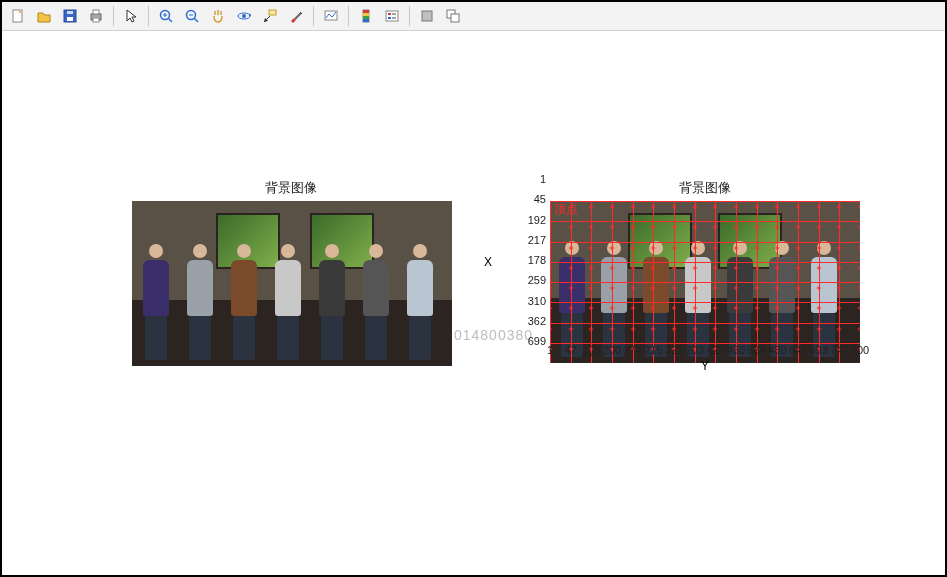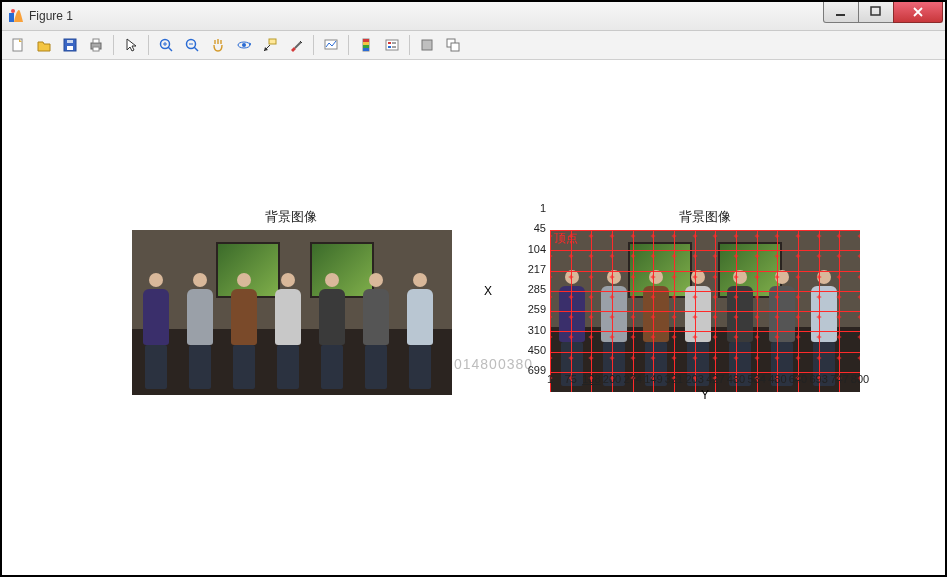--- a/index.html
+++ b/index.html
@@ -46,47 +46,20 @@
 .xtick{position:absolute;font-size:11px;color:#222;top:1px;transform:translateX(-50%);white-space:nowrap}
 .xlabel{position:absolute;left:48px;top:180px;width:310px;text-align:center;font-size:12px}
 .ylabel{position:absolute;left:-18px;top:76px;font-size:12px}
 .watermark{position:absolute;left:300px;top:296px;color:#bdbdbd;font-size:14px;letter-spacing:1px;pointer-events:none}
 </style>
 </head>
 <body>
 
 <div class="outer">
 
-  <div class="titlebar">
-    <span class="ticon">
-      <svg width="16" height="16" viewBox="0 0 16 16">
-          <rect x="1" y="5" width="5" height="9" fill="#2a6bd4"></rect>
-          <path d="M6 14 C8 4 10 2 11 2 C12 2 14 10 15 14" fill="#f9a13a"></path>
-          <circle cx="5" cy="3" r="2" fill="#f04e4e"></circle>
-        </svg>
-    </span>
-    <span class="title">Figure 1</span>
-    <div class="winbtns">
-      <div class="winbtn min">
-          <svg width="12" height="12">
-            <rect x="1" y="8" width="9" height="2" fill="#333"></rect>
-          </svg>
-        </div>
-      <div class="winbtn">
-          <svg width="12" height="12">
-            <rect x="1" y="1" width="9" height="8" fill="none" stroke="#333" stroke-width="1.5"></rect>
-          </svg>
-        </div>
-      <div class="winbtn close">
-          <svg width="14" height="12">
-            <path d="M3 2 L11 10 M11 2 L3 10" stroke="#fff" stroke-width="1.8"></path>
-          </svg>
-        </div>
-    </div>
-  </div>
 
 
   <div class="toolbar">
     <div class="tbtn">
         <svg width="16" height="16">
           <rect x="3" y="2" width="9" height="12" fill="#fff" stroke="#888"></rect>
           <path d="M9 2 L12 5 L9 5 Z" fill="#dcb24a"></path>
         </svg>
       </div>
     <div class="tbtn">
@@ -244,26 +217,26 @@
         </div>
       </div>
     </div>
 
     <div class="fig figR">
       <div class="figtitle" style="margin-left:48px;width:310px">背景图像</div>
 
       <div class="yticks">
         <span class="ytick" style="top:0%">1</span>
         <span class="ytick" style="top:12.5%">45</span>
-        <span class="ytick" style="top:25%">104</span>
+        <span class="ytick" style="top:25%">192</span>
         <span class="ytick" style="top:37.5%">217</span>
-        <span class="ytick" style="top:50%">285</span>
+        <span class="ytick" style="top:50%">178</span>
         <span class="ytick" style="top:62.5%">259</span>
         <span class="ytick" style="top:75%">310</span>
-        <span class="ytick" style="top:87.5%">450</span>
+        <span class="ytick" style="top:87.5%">362</span>
         <span class="ytick" style="top:100%">699</span>
       </div>
 
       <span class="ylabel">X</span>
 
       <div class="imgboxR">
         <div class="wall"></div>
         <div class="paint p1" style="left:78px"></div>
           <div class="paint p2" style="left:168px"></div>
         <div class="people">
@@ -726,25 +699,25 @@
             <div style="position: absolute; width: 5px; height: 5px; left: 73.3333%; top: 100%; transform: translate(-50%, -50%);"></div>
             <div style="position: absolute; width: 5px; height: 5px; left: 80%; top: 100%; transform: translate(-50%, -50%);"></div>
             <div style="position: absolute; width: 5px; height: 5px; left: 86.6667%; top: 100%; transform: translate(-50%, -50%);"></div>
             <div style="position: absolute; width: 5px; height: 5px; left: 93.3333%; top: 100%; transform: translate(-50%, -50%);"></div>
             <div style="position: absolute; width: 5px; height: 5px; left: 100%; top: 100%; transform: translate(-50%, -50%);"></div>
           </div>
       </div>
 
       <div class="xticks" id="xticks">
           <span class="xtick" style="left: 0%;">1</span>
-          <span class="xtick" style="left: 6.66667%;">75</span>
+          <span class="xtick" style="left: 6.66667%;">47</span>
           <span class="xtick" style="left: 13.3333%; text-decoration: underline;">108</span>
           <span class="xtick" style="left: 20%;">200</span>
           <span class="xtick" style="left: 26.6667%;">274</span>
-          <span class="xtick" style="left: 33.3333%;">149</span>
+          <span class="xtick" style="left: 33.3333%;">215</span>
           <span class="xtick" style="left: 40%;">321</span>
           <span class="xtick" style="left: 46.6667%;">203</span>
           <span class="xtick" style="left: 53.3333%;">427</span>
           <span class="xtick" style="left: 60%;">480</span>
           <span class="xtick" style="left: 66.6667%;">534</span>
           <span class="xtick" style="left: 73.3333%;">480</span>
           <span class="xtick" style="left: 80%;">640</span>
           <span class="xtick" style="left: 86.6667%;">693</span>
           <span class="xtick" style="left: 93.3333%;">747</span>
           <span class="xtick" style="left: 100%;">800</span>

